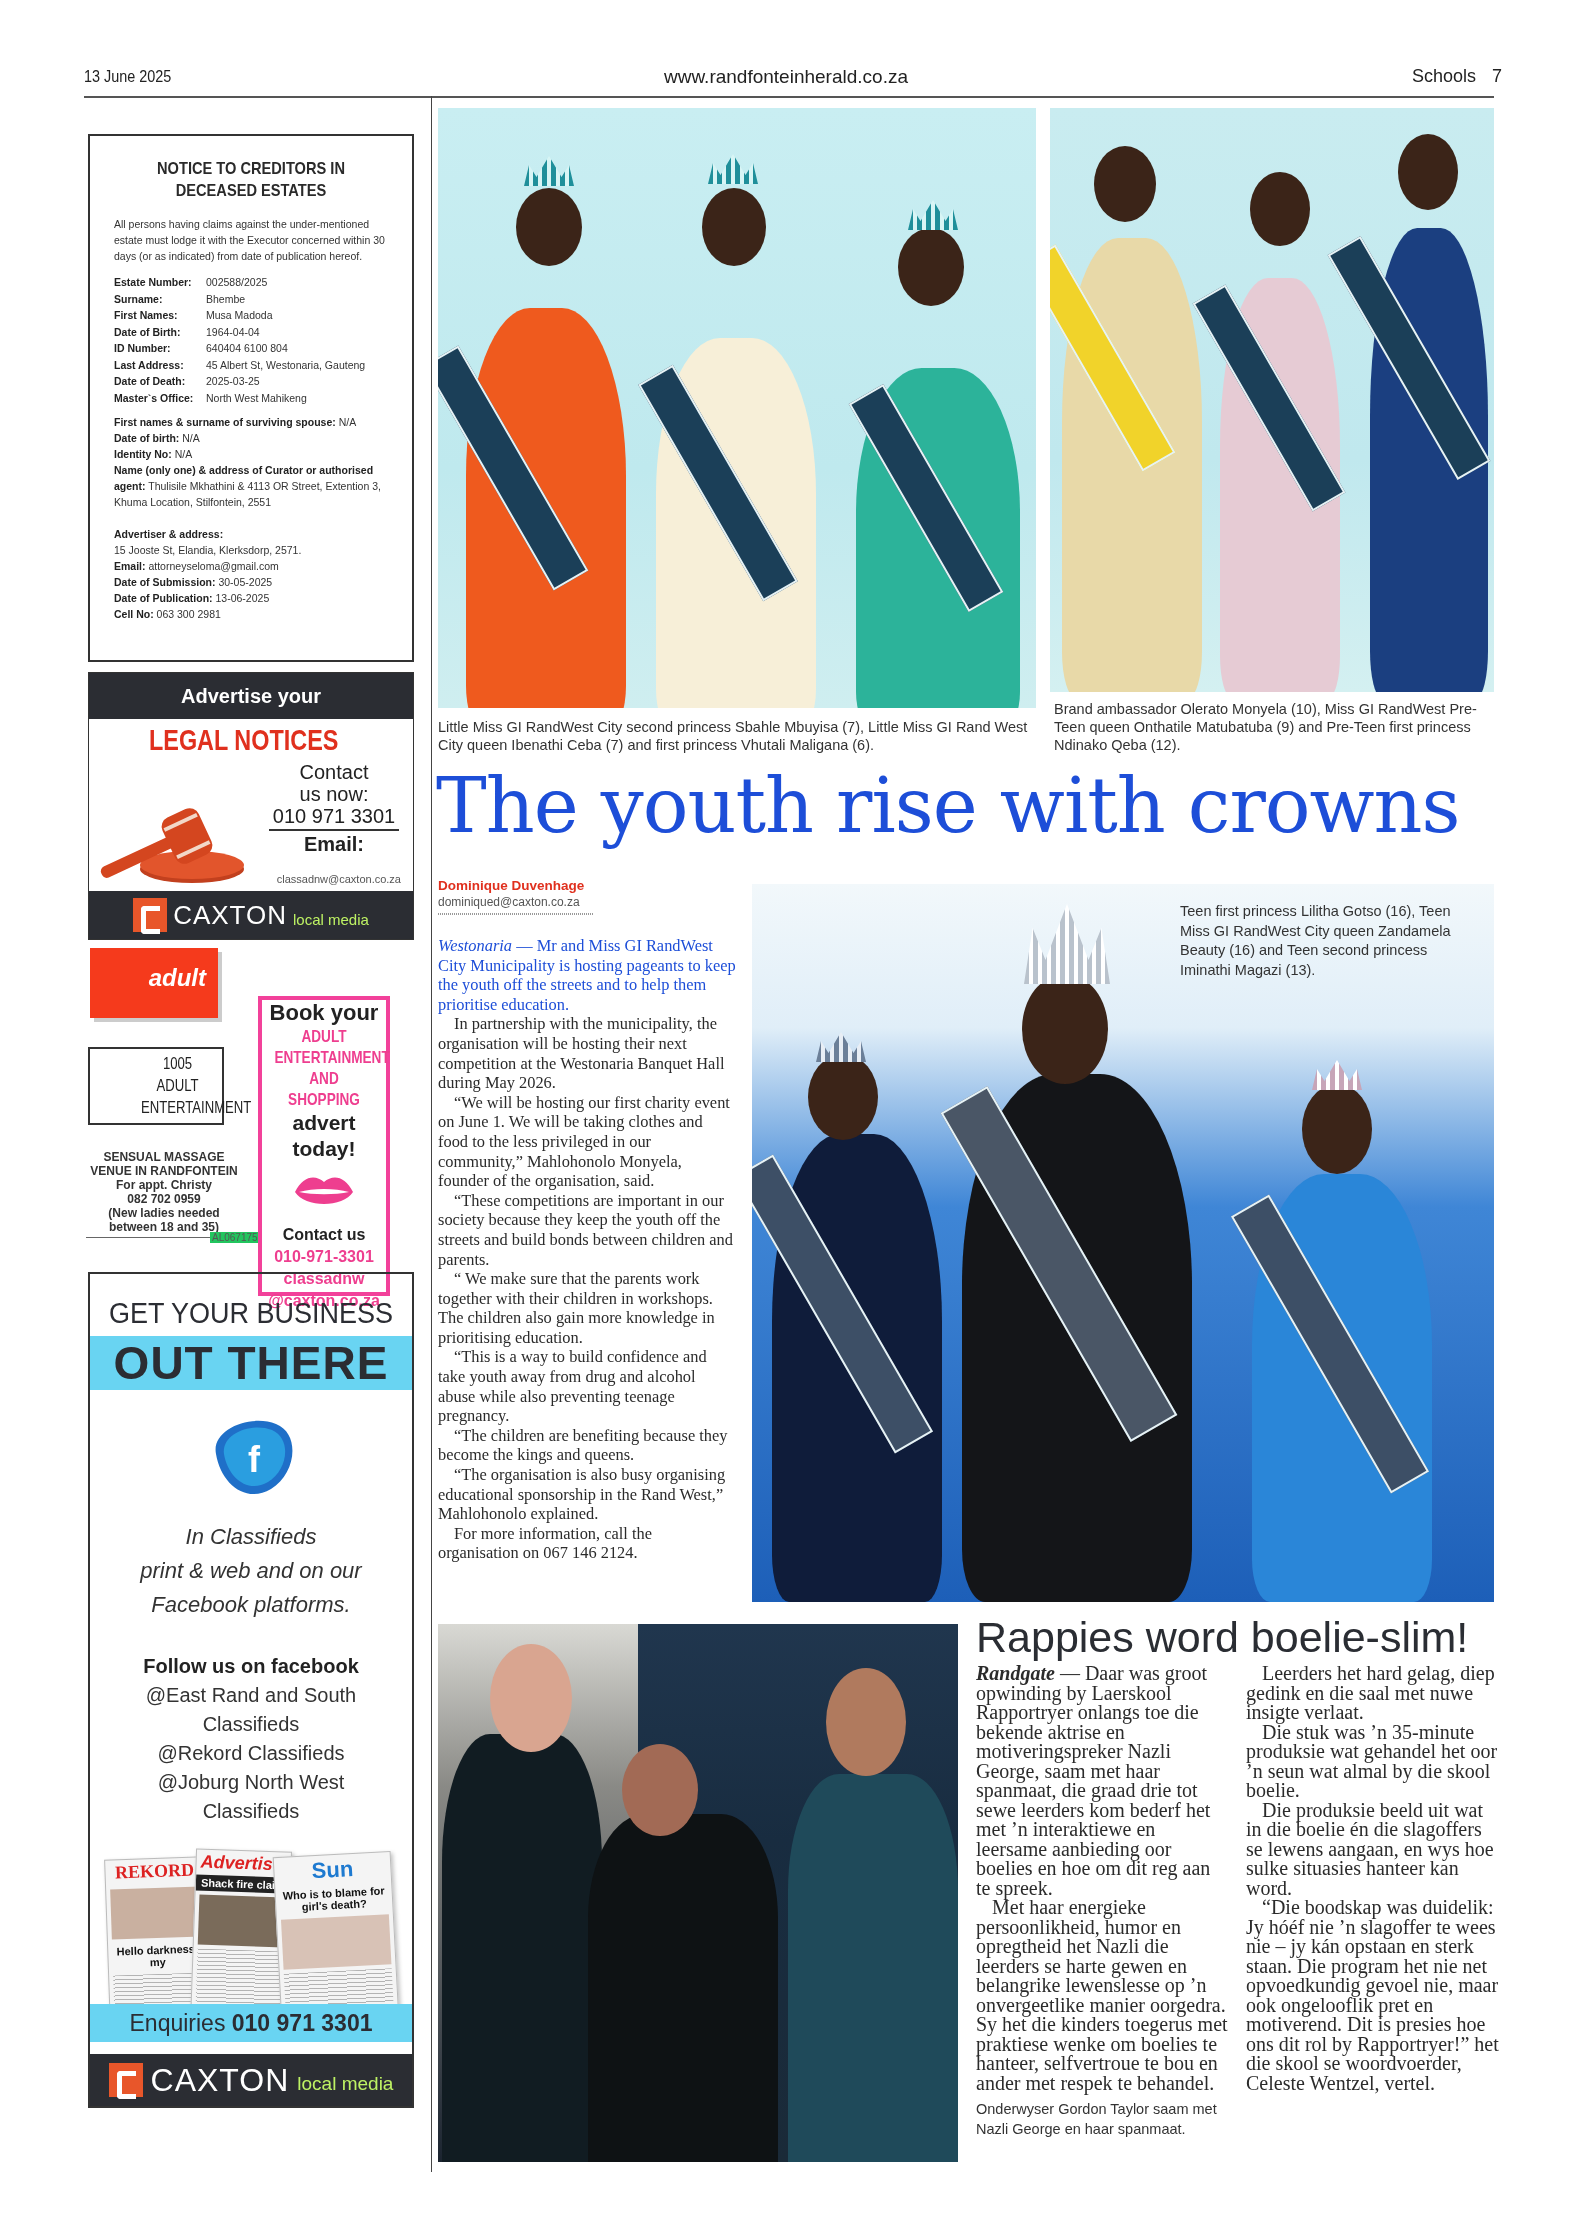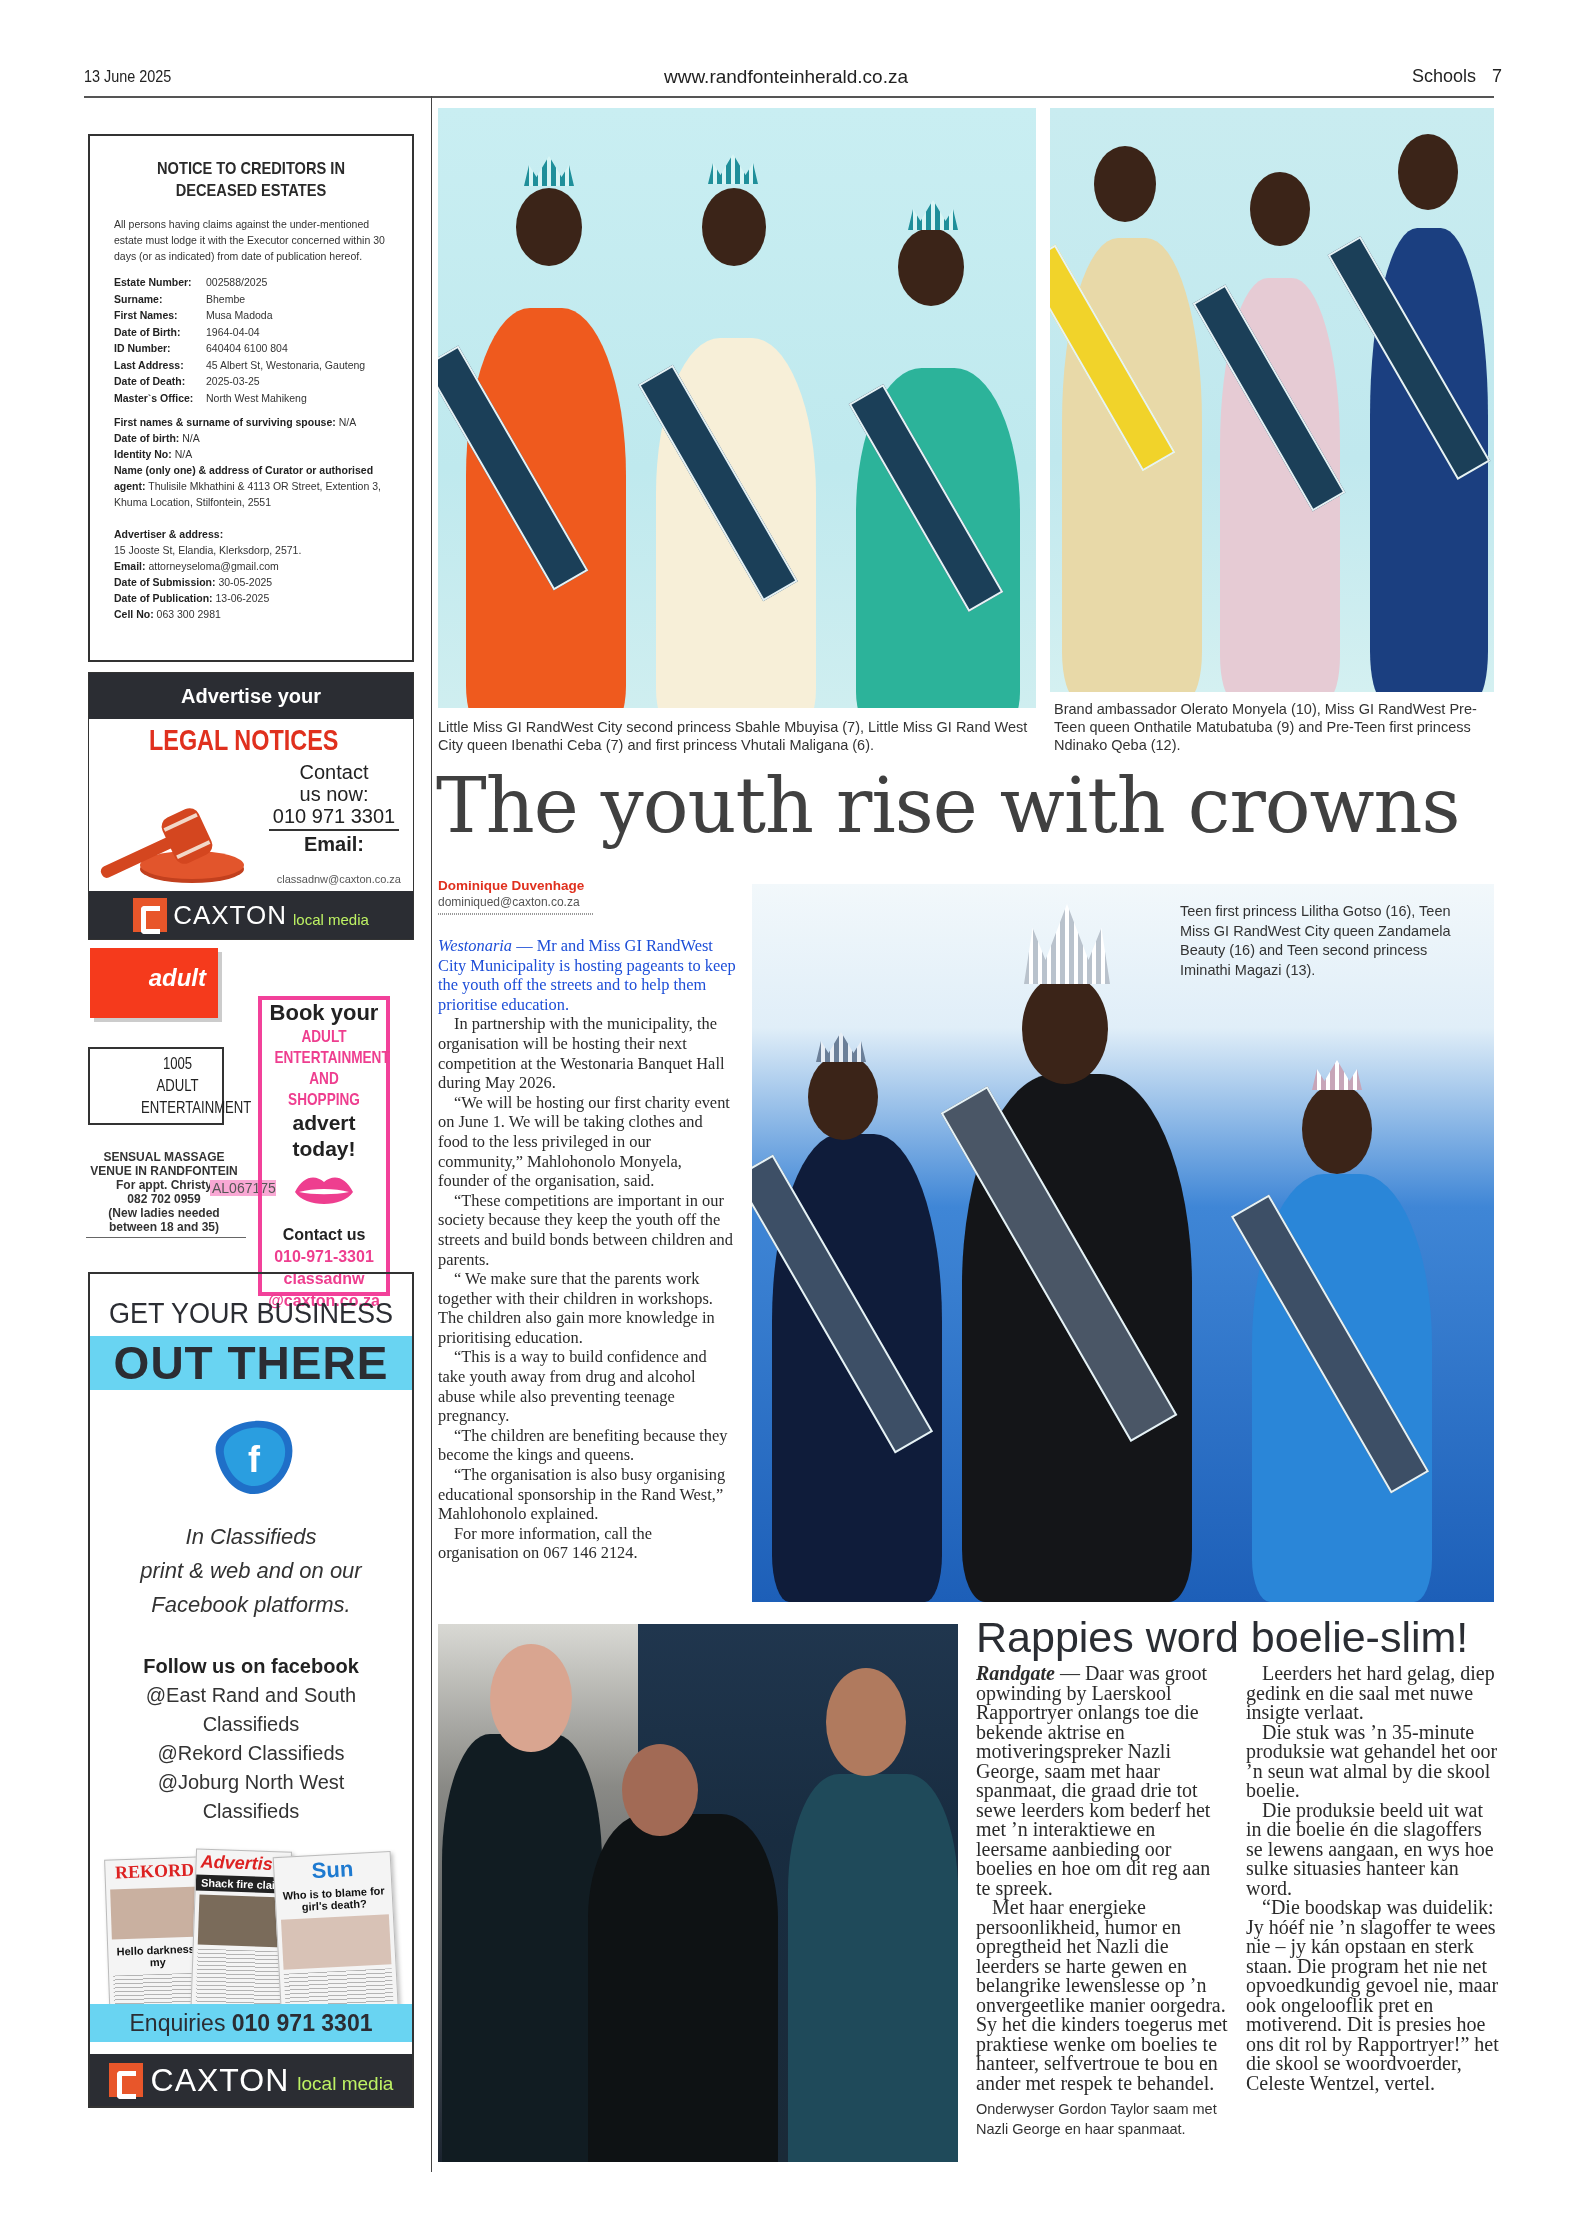--- a/index.html
+++ b/index.html
@@ -40,21 +40,21 @@
   .cx-logo::after { content: ""; position: absolute; left: 8px; top: 8px; width: 14px; height: 18px; border: 5px solid #fff; border-right: none; border-radius: 4px 0 0 4px; }
   .cx-name { color: #fff; font-size: 26px; letter-spacing: 1px; }
   .cx-sub { color: #bef264; font-size: 15px; margin-top: 8px; }
 
   
   .adult-banner { left: 90px; top: 948px; width: 128px; height: 70px; background: #f53a1c; box-shadow: 4px 4px 0 #ccc; color: #fff; font-style: italic; font-weight: bold; font-size: 24px; text-align: right; padding: 16px 12px 0 0; }
   .adult-cat { left: 88px; top: 1047px; width: 136px; height: 78px; border: 2px solid #333; text-align: center; font-size: 16px; line-height: 22px; padding-top: 4px; color: #222; padding-left: 43px; }
   .adult-cat div { transform: scaleX(0.82); }
   .massage { left: 82px; top: 1150px; width: 164px; text-align: center; font-size: 12px; font-weight: bold; line-height: 14px; color: #333; }
   .massage-rule { left: 86px; top: 1237px; width: 160px; height: 1px; background: #666; }
-  .massage-ref { left: 210px; top: 1180px; font-size: 14px; color: #555; background: #f9a8d4; padding-left: 2px; }
+  .massage-ref { left: 210px; top: 1232px; font-size: 10px; color: #555; background: #22c55e; padding-left: 2px; }
   .book { left: 258px; top: 996px; width: 132px; height: 300px; border: 4px solid #f2419a; text-align: center; padding-top: 0; }
   .book .b1 { font-size: 22px; font-weight: bold; color: #222; line-height: 26px; }
   .book .pink { color: #ee3e8f; font-size: 17px; font-weight: bold; line-height: 21px; transform: scaleX(0.8); }
   .book .b2 { font-size: 21px; font-weight: bold; color: #222; line-height: 26px; }
   .lips { margin: 10px auto 8px; width: 62px; height: 40px; }
   .book .c1 { font-size: 16px; font-weight: bold; color: #222; line-height: 22px; }
   .book .c2 { font-size: 16px; font-weight: bold; color: #ee3e8f; line-height: 22px; }
 
   
   .biz { left: 88px; top: 1272px; width: 326px; height: 836px; border: 2px solid #333; text-align: center; }
@@ -84,21 +84,21 @@
   .head-c { position: absolute; border-radius: 50%; background: #3b2418; }
   .sash { position: absolute; background: #1b3f58; transform: rotate(-30deg); border: 2px solid #e6f2f5; }
   .crown { position: absolute; width: 50px; height: 30px; background: repeating-linear-gradient(90deg,#1f8f9a 0 5px,#d8f5f5 5px 9px); clip-path: polygon(0 100%,10% 30%,25% 70%,50% 0,75% 70%,90% 30%,100% 100%); }
 
   
   .cap { font-size: 14.5px; line-height: 18px; color: #333; }
   .cap1 { left: 438px; top: 718px; width: 600px; }
   .cap2 { left: 1054px; top: 700px; width: 440px; }
   .cap3 { left: 1180px; top: 902px; width: 290px; font-size: 14.5px; line-height: 19.5px; color: #333; }
 
-  .headline { left: 436px; top: 758px; width: 1060px; font-family: "DejaVu Serif", serif; font-size: 76px; line-height: 96px; color: #404040; letter-spacing: -1px; white-space: nowrap; }
+  .headline { left: 436px; top: 758px; width: 1060px; font-family: "DejaVu Serif", serif; font-size: 76px; line-height: 96px; color: #1d4ed8; letter-spacing: -1px; white-space: nowrap; }
 
   .byline { left: 438px; top: 878px; }
   .byline .name { font-weight: bold; color: #e0301e; font-size: 13.5px; }
   .byline .mail { font-size: 12px; color: #555; margin-top: 2px; }
   .byline .dots { margin-top: 4px; width: 156px; height: 2px; background: repeating-linear-gradient(90deg,#999 0 1px,transparent 1px 2px); }
 
   .body1 { left: 438px; top: 936px; width: 298px; font-family: "Liberation Serif", serif; font-size: 16.4px; line-height: 19.6px; color: #2b2b2b; }
   .body1 .lead { font-weight: normal; color: #1d4ed8; }
   .body1 .lead i { font-style: italic; }
   .para { text-indent: 16px; }

